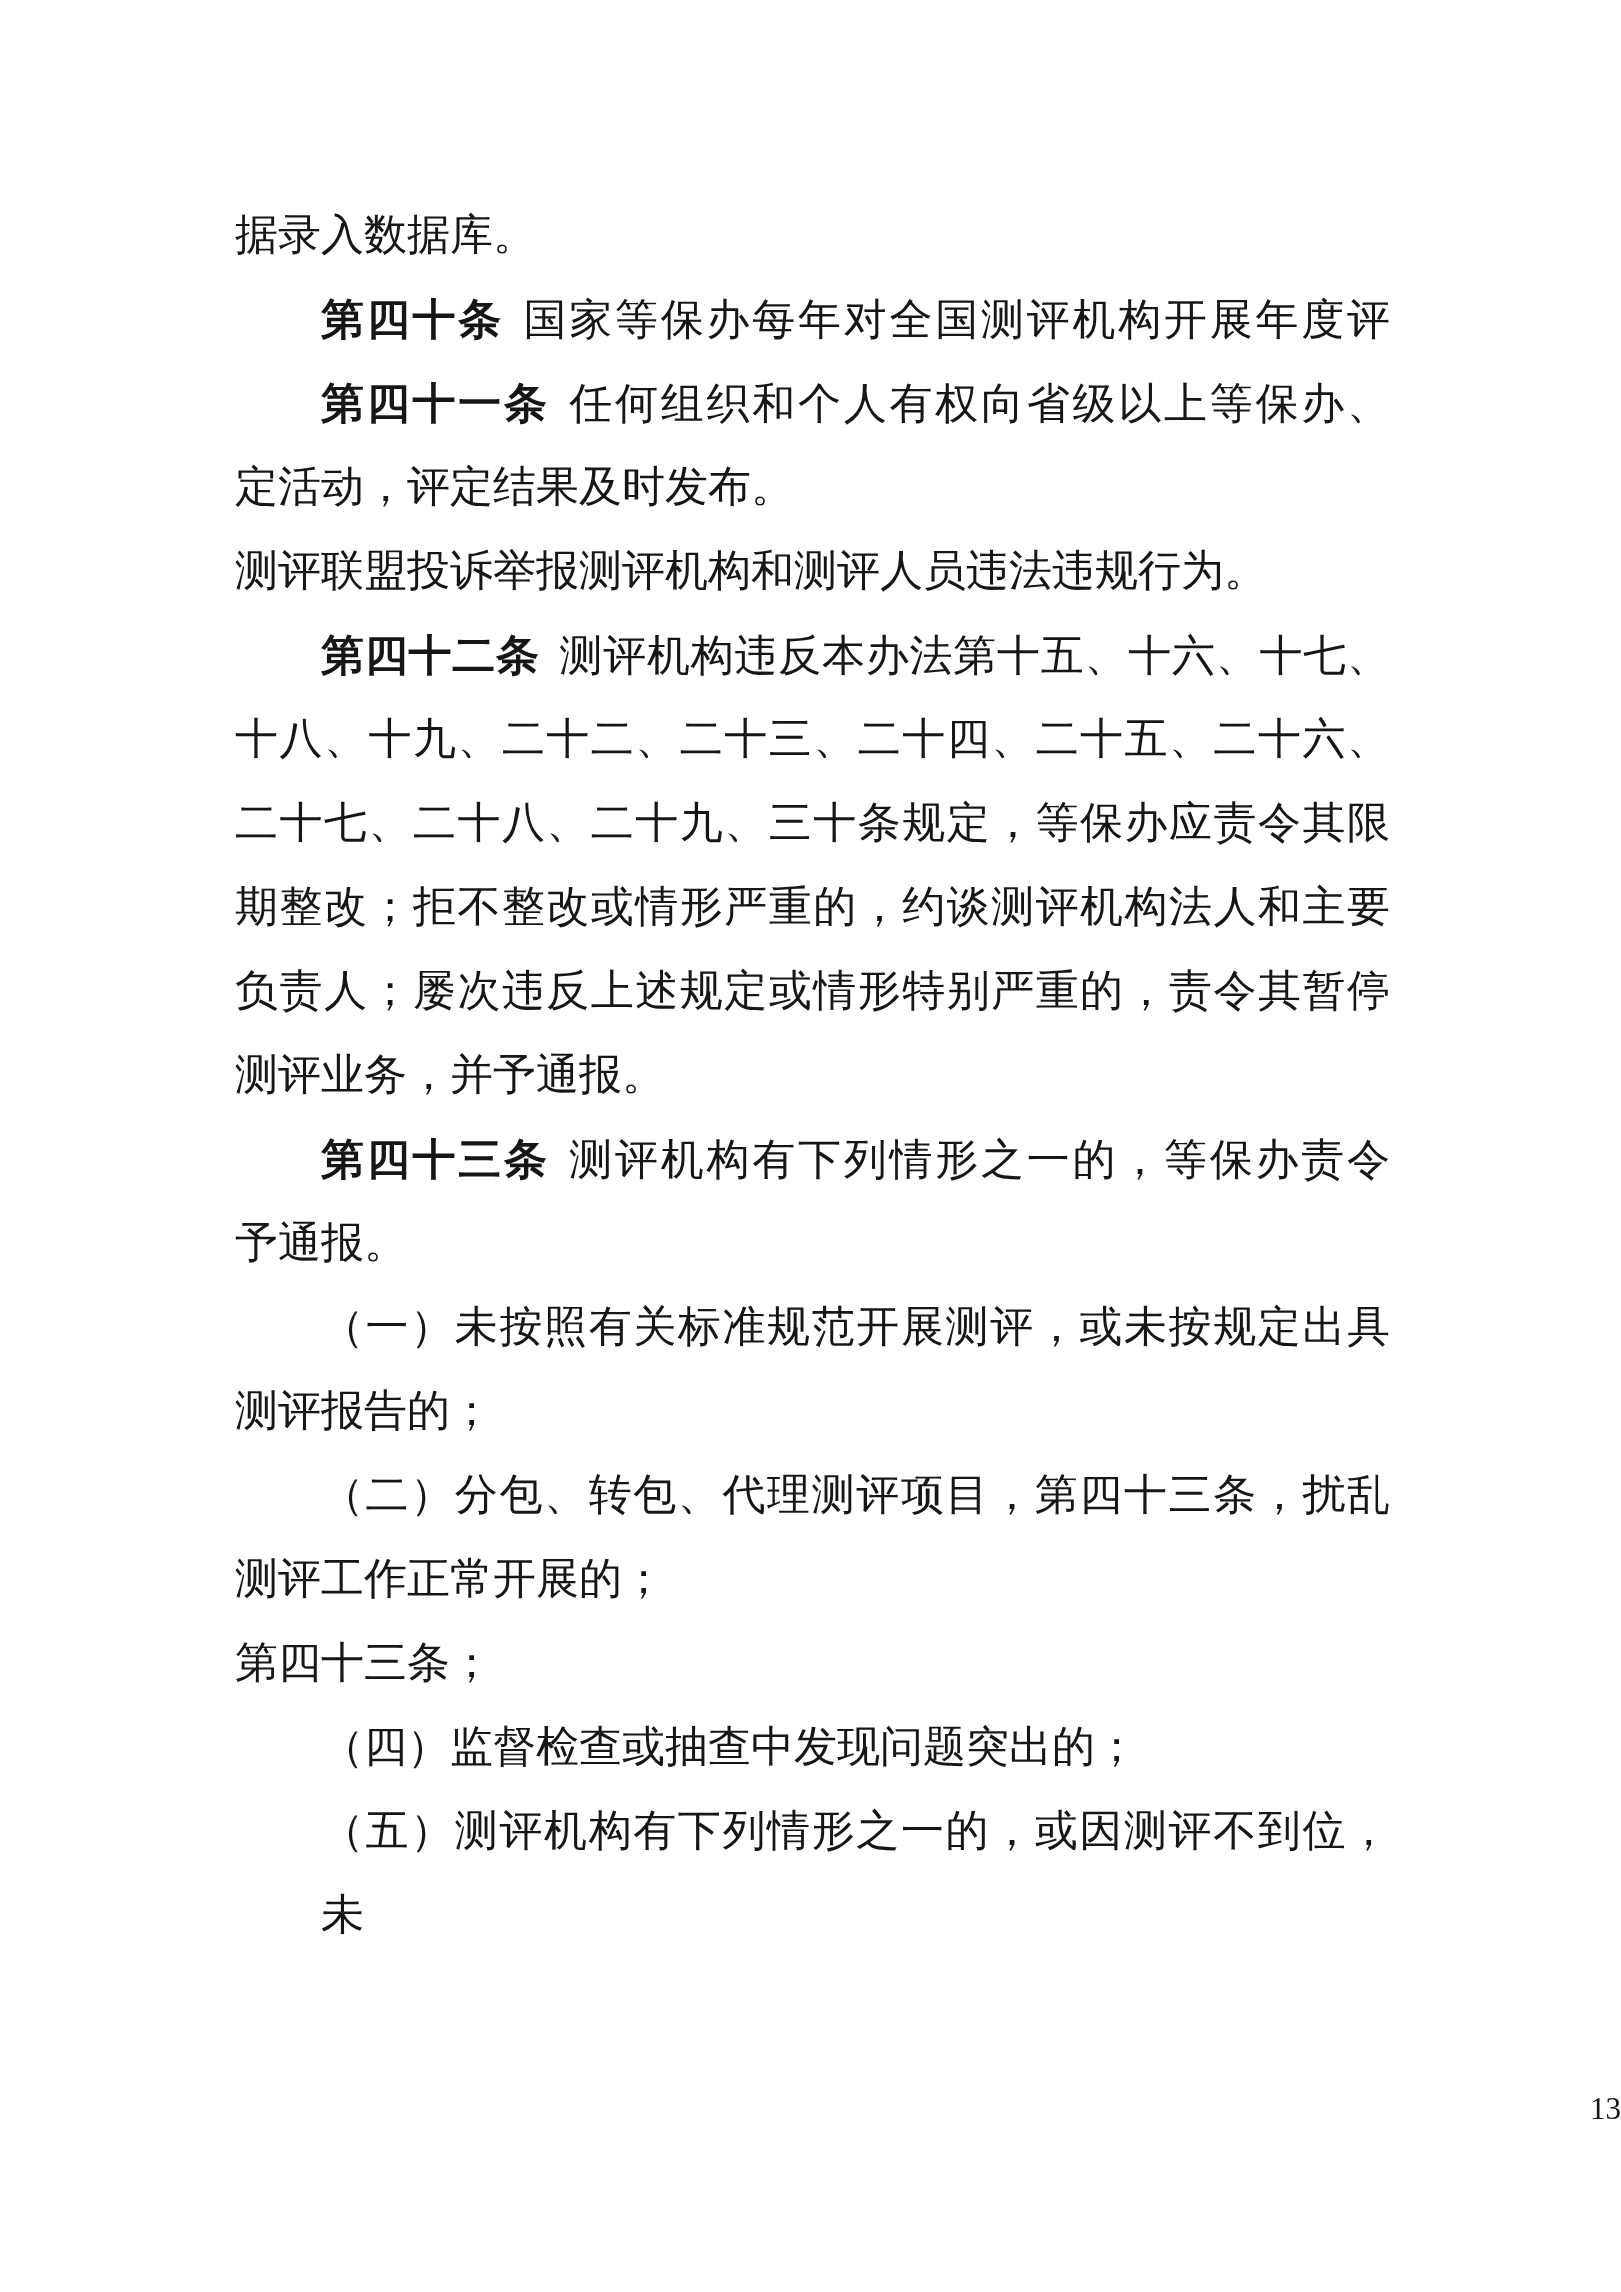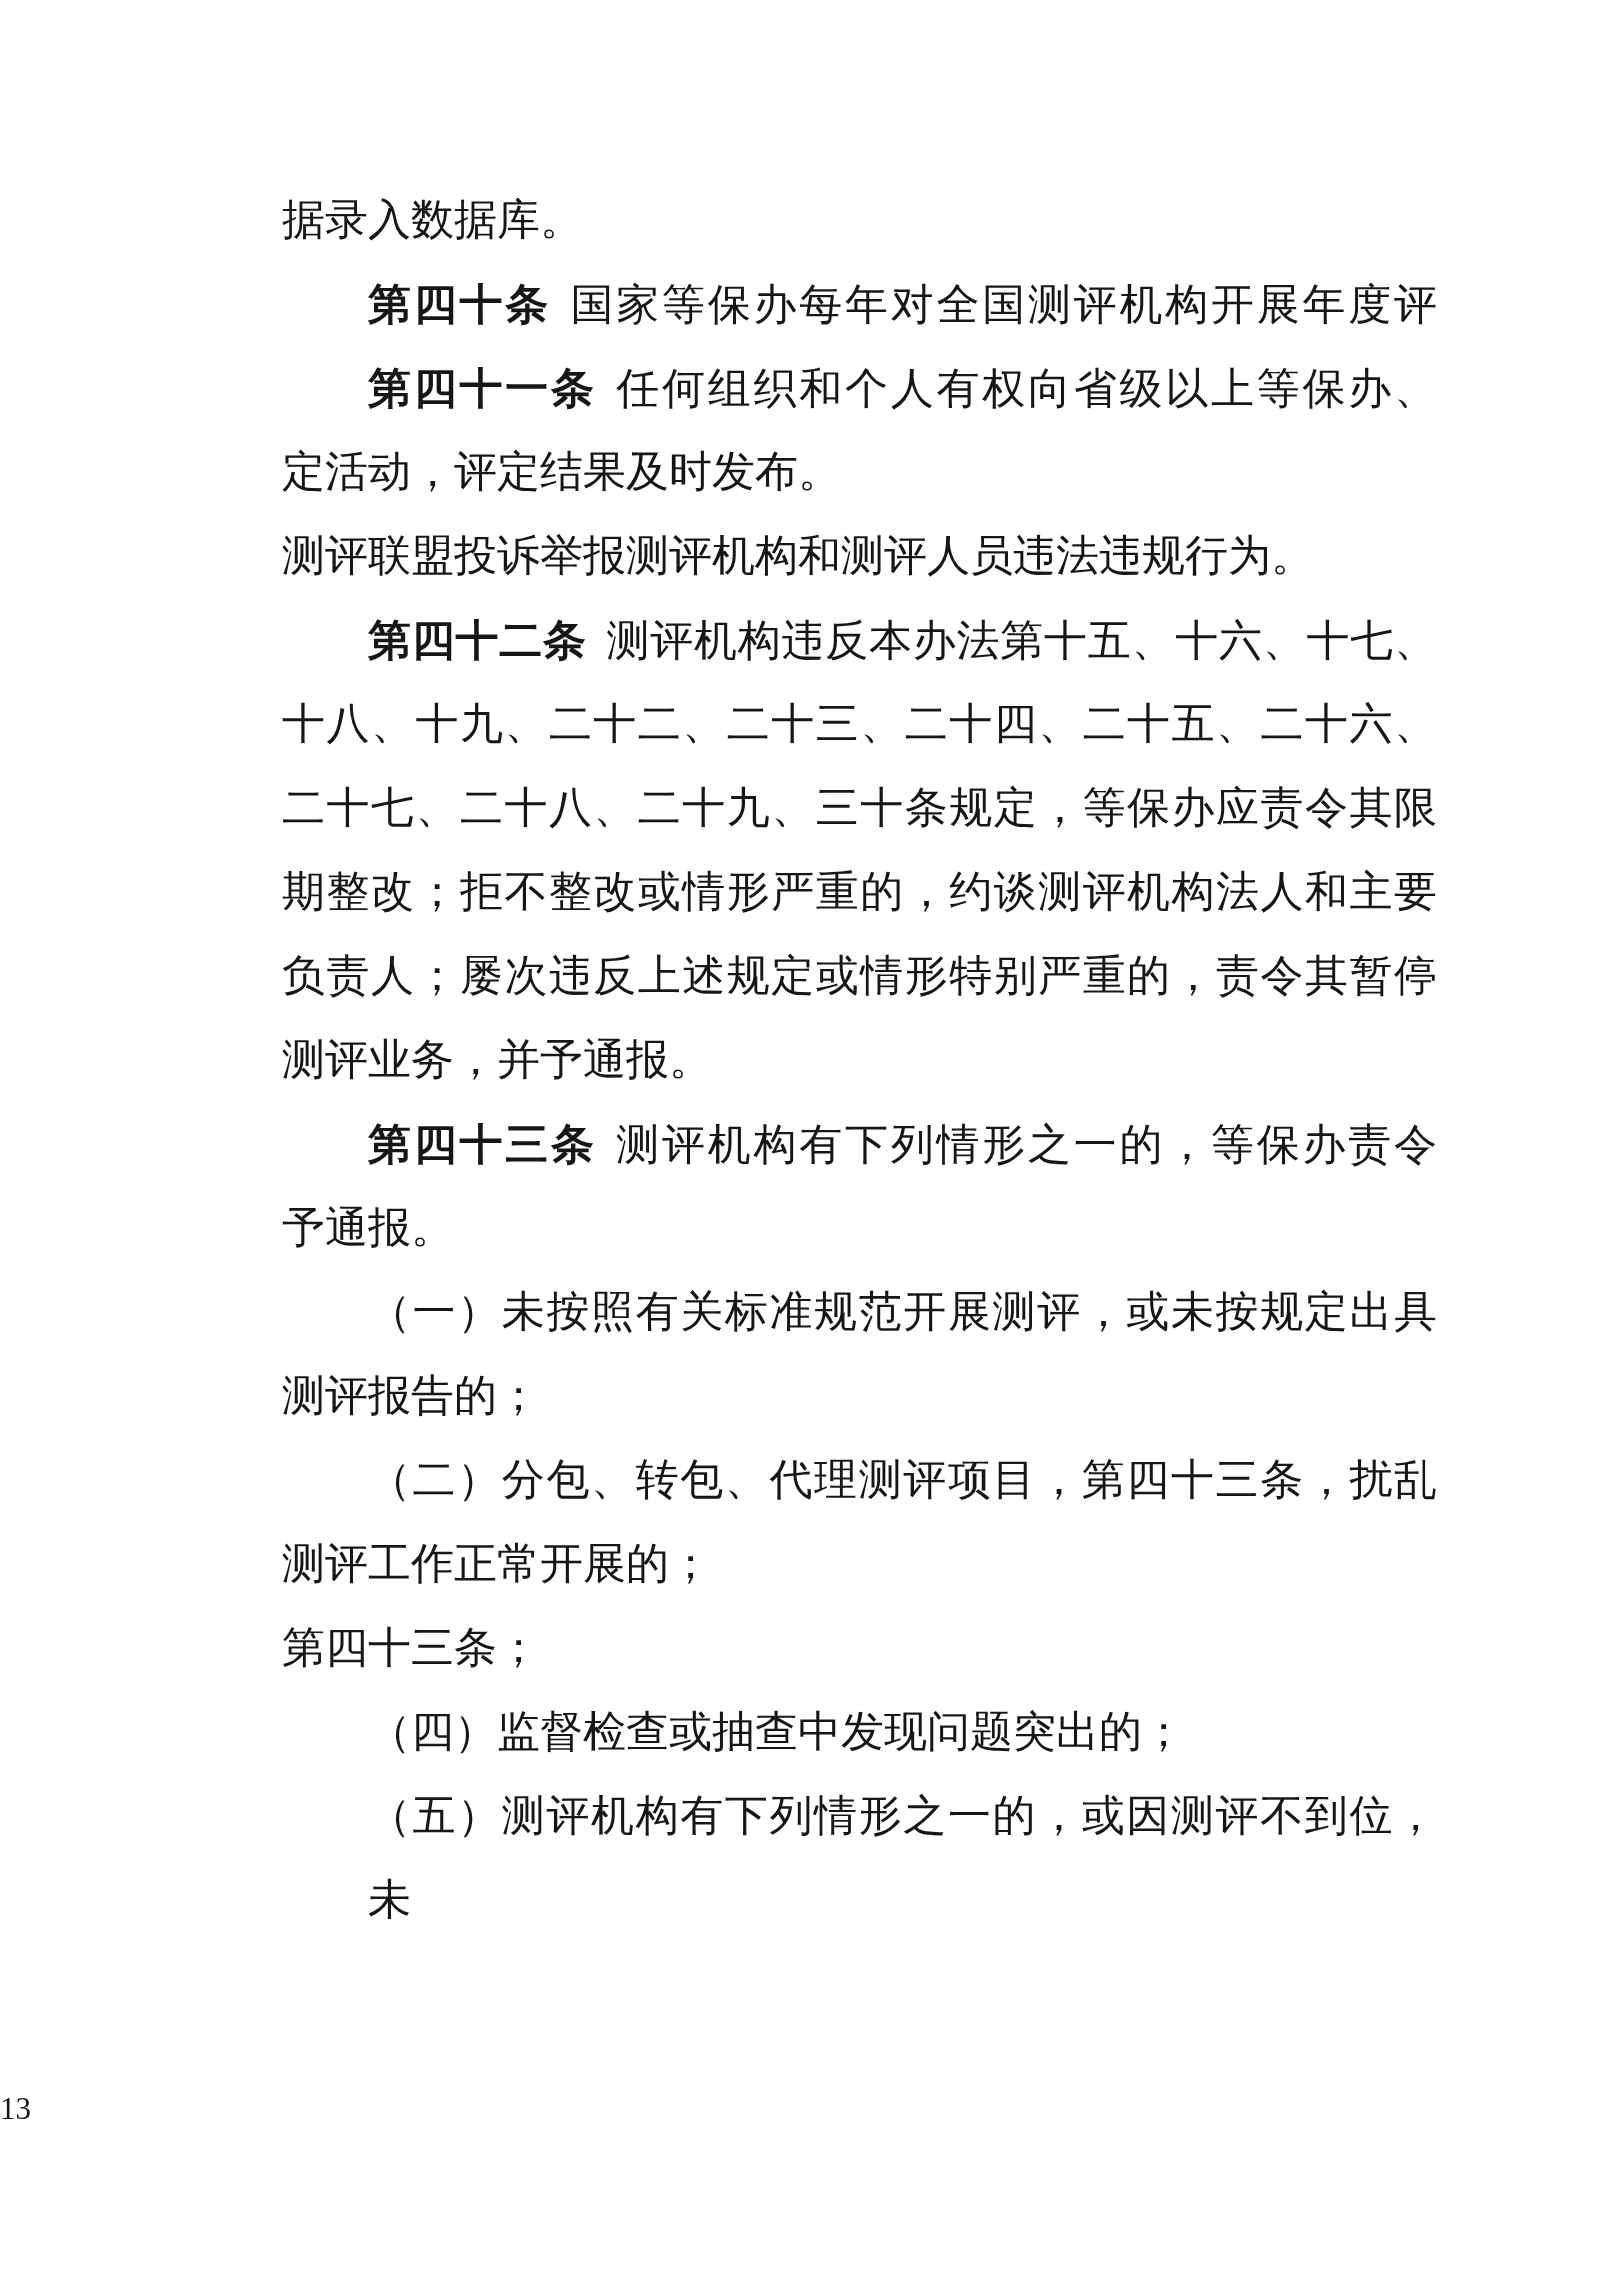--- a/index.html
+++ b/index.html
@@ -11,23 +11,22 @@
     width: 1621px;
     height: 2293px;
     background: #ffffff;
     overflow: hidden;
     font-family: "Liberation Serif", "DejaVu Serif", serif;
     color: #161616;
   }
   .doc {
     position: absolute;
     left: 235px;
-    top: 178px;
+    top: 193px;
     width: 1155px;
-    margin-left: 47px;
   }
   .line {
     font-size: 43px;
     line-height: 84px;
     height: 84px;
     white-space: nowrap;
     letter-spacing: 0;
   }
   .line.fill {
     white-space: normal;
@@ -43,21 +42,21 @@
     margin-right: 19.6px;
   }
   .seg-body {
     font-weight: normal;
   }
   .footer {
     position: absolute;
     left: 0;
     top: 2091px;
     width: 100%;
-    text-align: left;
+    text-align: right;
     font-size: 31px;
     line-height: 35px;
     color: #161616;
     font-family: "Liberation Serif", "DejaVu Serif", serif;
   }
 </style>
 </head>
 <body>
 
 <div class="doc">

